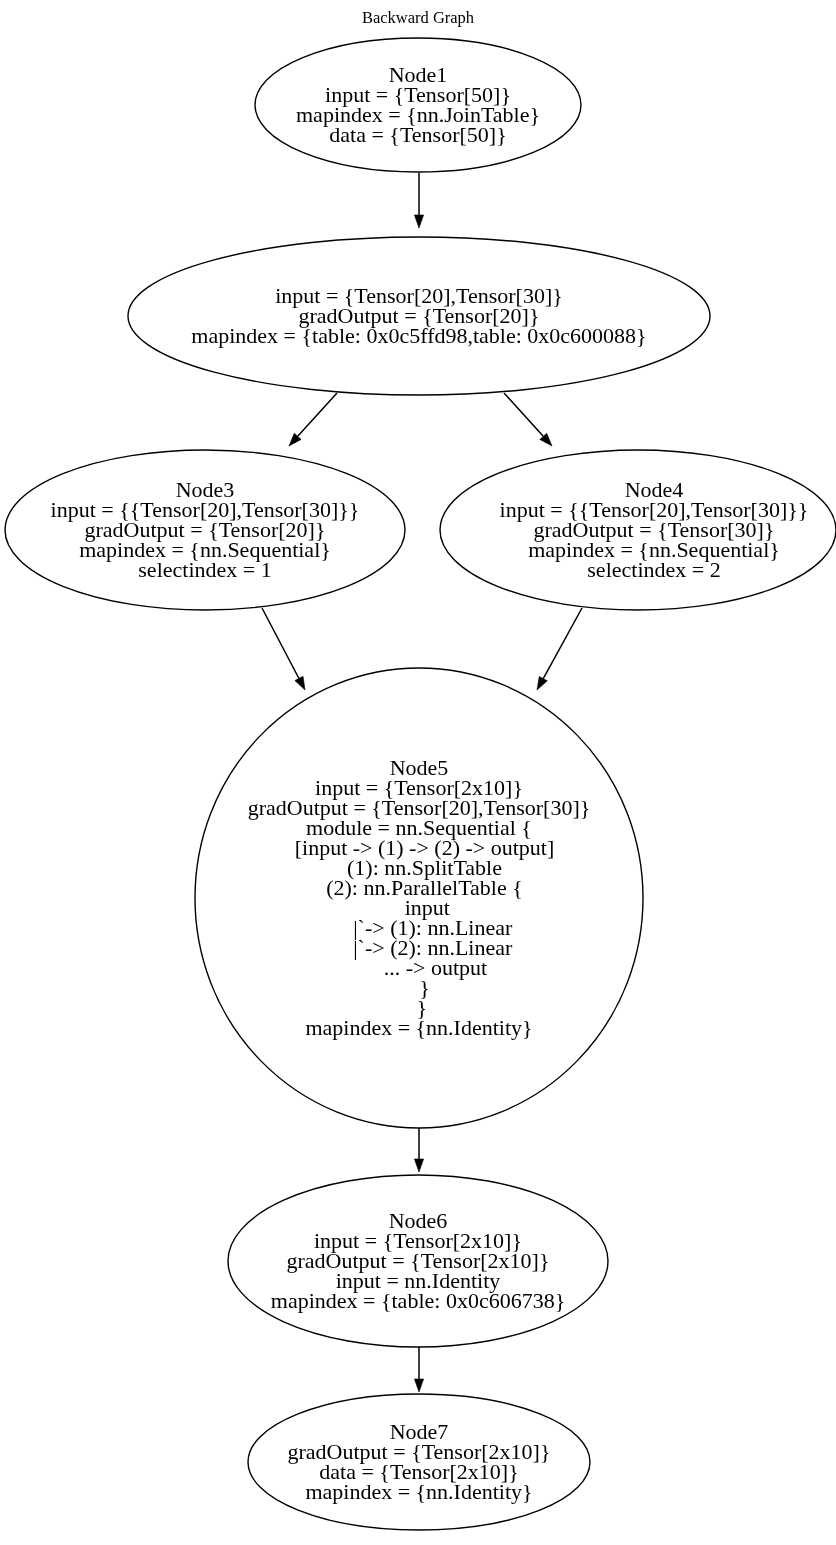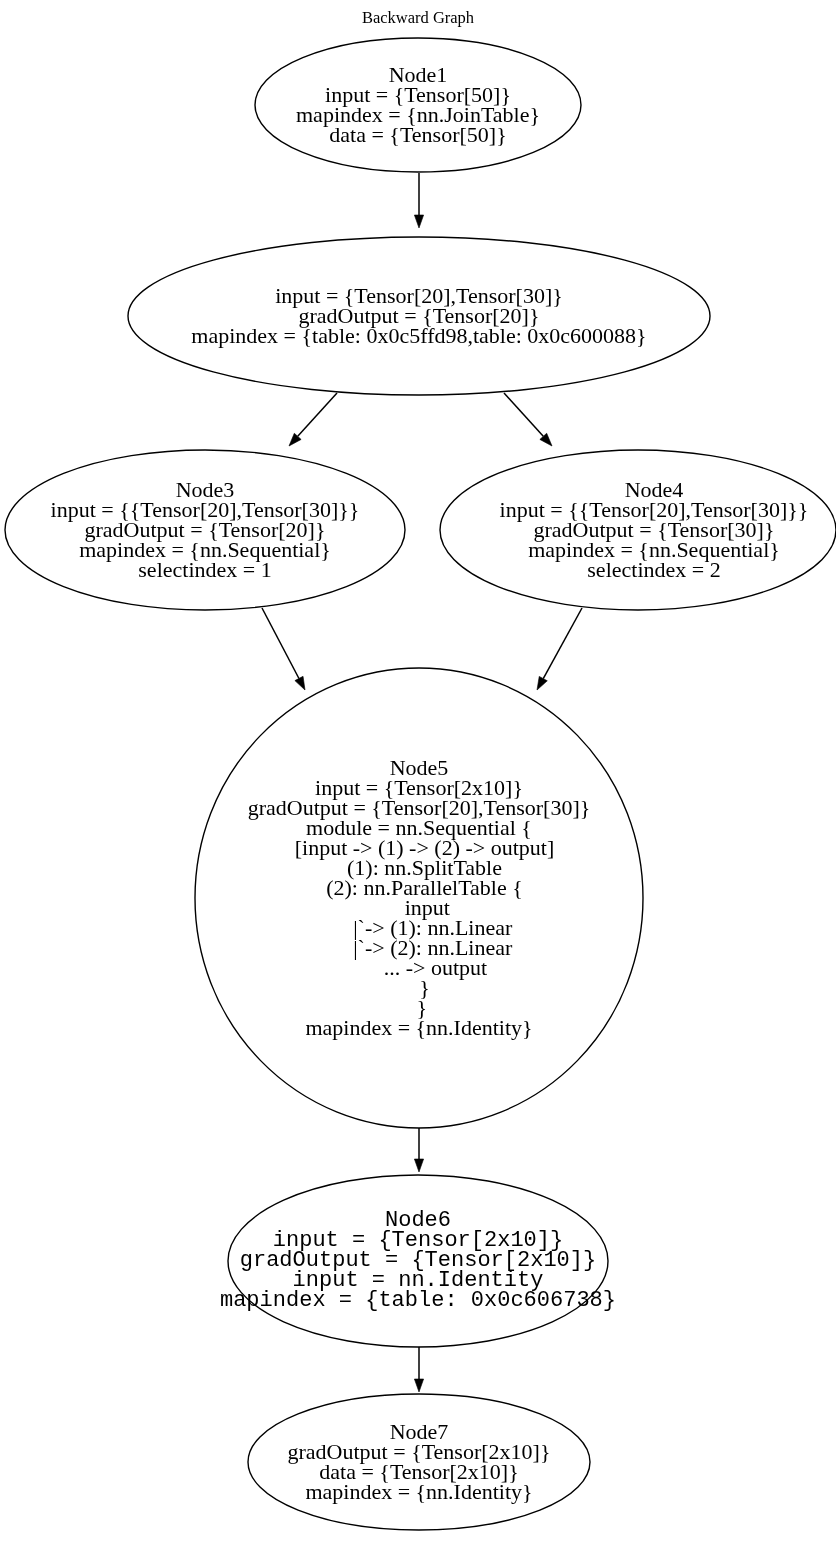--- a/index.html
+++ b/index.html
@@ -99,17 +99,17 @@
   </svg>
 
   <div class="graph-title" style="top:10px;">Backward Graph</div>
 
   <div id="labels-layer">
       <div class="node-label" style="left: 418px; top: 105px; display: inline-block;"><div class="ln center">Node1</div><div class="ln left">input = {Tensor[50]}</div><div class="ln left">mapindex = {nn.JoinTable}</div><div class="ln center">data = {Tensor[50]}</div></div>
       <div class="node-label" style="left: 419px; top: 316px; display: inline-block;"><div class="ln left">input = {Tensor[20],Tensor[30]}</div><div class="ln left">gradOutput = {Tensor[20]}</div><div class="ln left">mapindex = {table: 0x0c5ffd98,table: 0x0c600088}</div></div>
       <div class="node-label" style="left: 205px; top: 530px; display: inline-block;"><div class="ln center">Node3</div><div class="ln left">input = {{Tensor[20],Tensor[30]}}</div><div class="ln left">gradOutput = {Tensor[20]}</div><div class="ln left">mapindex = {nn.Sequential}</div><div class="ln center">selectindex = 1</div></div>
       <div class="node-label" style="left: 638px; top: 530px; display: inline-block; margin-left: 16px;"><div class="ln center">Node4</div><div class="ln left">input = {{Tensor[20],Tensor[30]}}</div><div class="ln left">gradOutput = {Tensor[30]}</div><div class="ln left">mapindex = {nn.Sequential}</div><div class="ln center">selectindex = 2</div></div>
       <div class="node-label" style="left: 419px; top: 898px; display: inline-block;"><div class="ln center">Node5</div><div class="ln left">input = {Tensor[2x10]}</div><div class="ln left">gradOutput = {Tensor[20],Tensor[30]}</div><div class="ln left">module = nn.Sequential {</div><div class="ln left">  [input -&gt; (1) -&gt; (2) -&gt; output]</div><div class="ln left">  (1): nn.SplitTable</div><div class="ln left">  (2): nn.ParallelTable {</div><div class="ln left">   input</div><div class="ln left">     |`-&gt; (1): nn.Linear</div><div class="ln left">     |`-&gt; (2): nn.Linear</div><div class="ln left">      ... -&gt; output</div><div class="ln left">  }</div><div class="ln left"> }</div><div class="ln center">mapindex = {nn.Identity}</div></div>
-      <div class="node-label" style="left: 418px; top: 1261px; display: inline-block; font-family: Liberation Mono, monospace;"><div class="ln center">Node6</div><div class="ln left">input = {Tensor[2x10]}</div><div class="ln left">gradOutput = {Tensor[2x10]}</div><div class="ln left">input = nn.Identity</div><div class="ln left">mapindex = {table: 0x0c606738}</div></div>
+      <div class="node-label" style="left: 418px; top: 1261px; display: inline-block;"><div class="ln center">Node6</div><div class="ln left">input = {Tensor[2x10]}</div><div class="ln left">gradOutput = {Tensor[2x10]}</div><div class="ln left">input = nn.Identity</div><div class="ln left">mapindex = {table: 0x0c606738}</div></div>
       <div class="node-label" style="left: 419px; top: 1462px; display: inline-block;"><div class="ln center">Node7</div><div class="ln left">gradOutput = {Tensor[2x10]}</div><div class="ln left">data = {Tensor[2x10]}</div><div class="ln center">mapindex = {nn.Identity}</div></div>
     </div>
 
 </div>
 
 </body></html>

